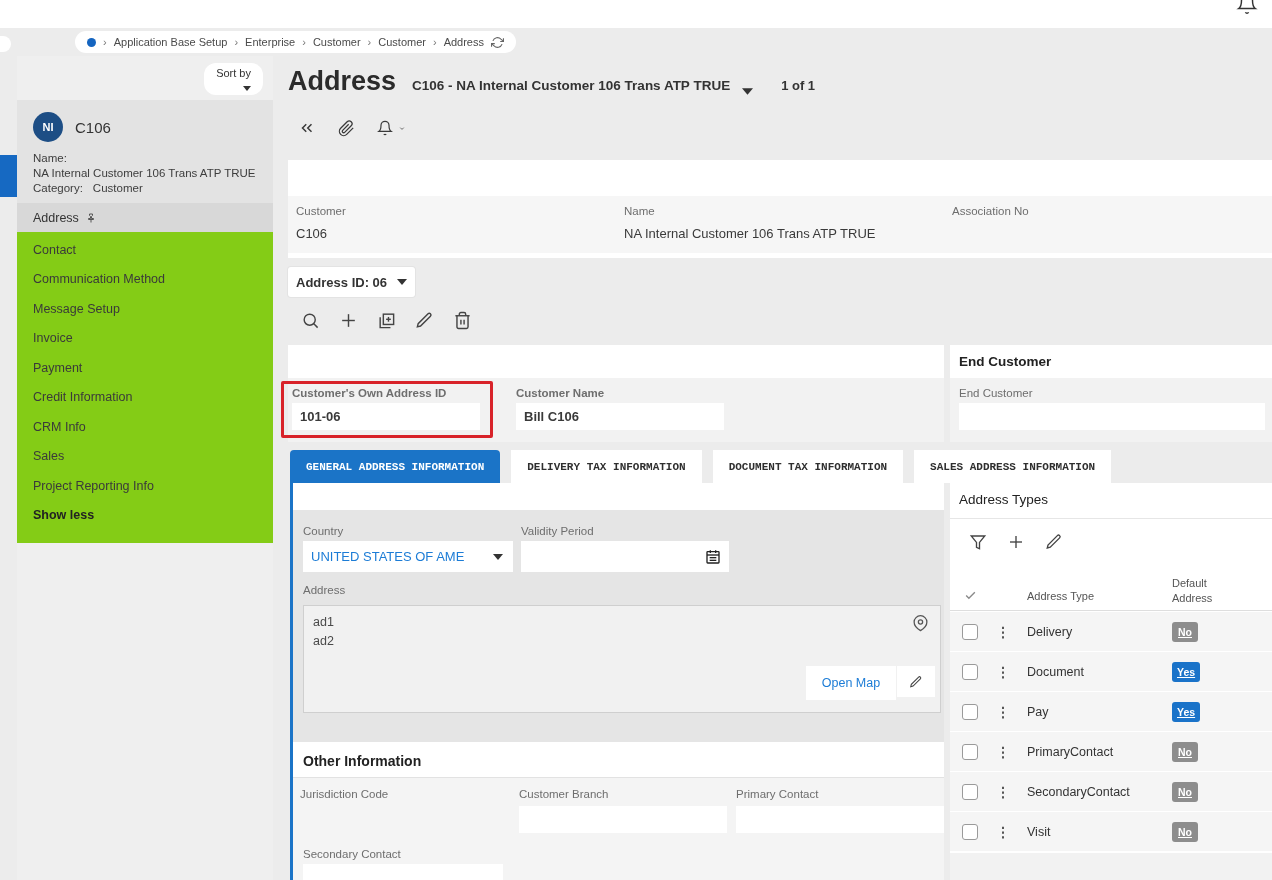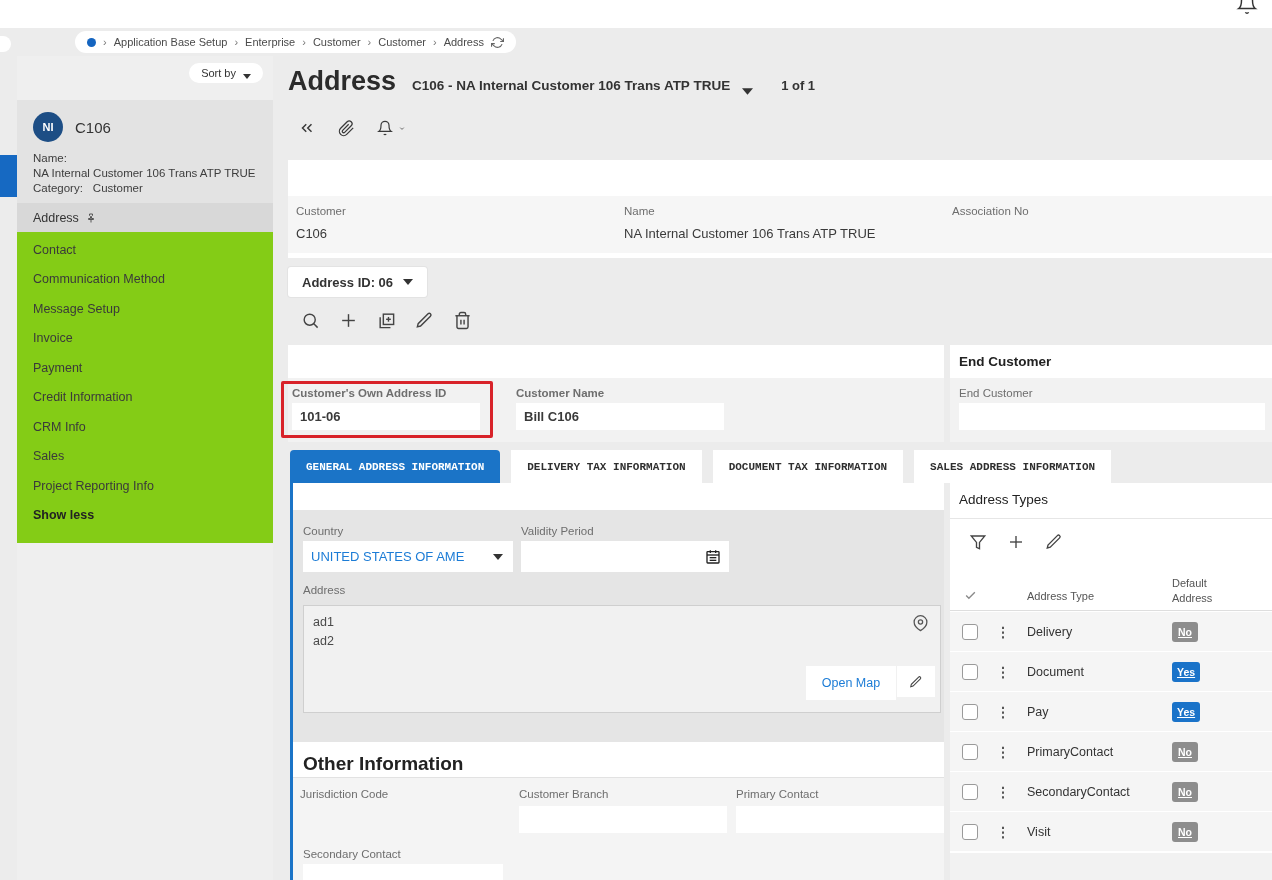--- a/index.html
+++ b/index.html
@@ -19,21 +19,21 @@
   
   #breadcrumb { left:75px; top:31px; height:22px; background:#fff; border-radius:11px;
     display:flex; align-items:center; padding:0 12px; gap:7px; font-size:11px; color:#4a4a4a; }
   .bc-dot { width:9px; height:9px; border-radius:50%; background:#1565c0; }
   .bc-sep { color:#777; font-size:11px; }
   .bc-item { white-space:nowrap; cursor:pointer; }
 
   
   #sidebar { left:17px; top:56px; width:256px; bottom:0; background:#efefef; }
   #sort-btn { position:absolute; right:10px; top:7px; background:#fff; border-radius:12px;
-    padding:4px 12px; font-size:11px; color:#333; display:flex; align-items:flex-end; gap:7px; cursor:pointer; }
+    padding:4px 12px; font-size:11px; color:#333; display:flex; align-items:flex-end; gap:7px; cursor:pointer;flex-direction:column; }
   #cust-card { position:absolute; left:0; right:0; top:44px; height:103px; background:#e3e3e3; padding:12px 16px 0 16px; }
   .avatar-row { display:flex; align-items:center; gap:12px; }
   #avatar { width:30px; height:30px; border-radius:50%; background:#1d4e85; color:#fff;
     font-size:11px; font-weight:bold; display:flex; align-items:center; justify-content:center; }
   #cust-id { font-size:15px; color:#333; }
   .cust-meta { margin-top:9px; font-size:11.5px; line-height:15px; color:#3d3d3d; }
   .cat-row { margin-top:0; }
   .cat-row .cat-val { margin-left:10px; }
   #side-selected { position:absolute; left:0; right:0; top:147px; height:29px; background:#d8d8d8;
     display:flex; align-items:center; padding-left:16px; font-size:12.5px; color:#333; gap:6px; cursor:pointer; }
@@ -54,21 +54,21 @@
 
   
   #summary-card { left:288px; top:160px; right:0; height:98px; background:#fff; }
   #summary-strip { position:absolute; left:0; right:0; top:36px; bottom:5px; background:#f6f6f6; display:flex; }
   .sum-col { width:331px; padding:9px 8px 0 8px; }
   .fld-label { font-size:11.5px; color:#6e6e6e; }
   .sum-col .fld-val { margin-top:9px; font-size:13px; color:#3a3a3a; }
 
   
   #addr-id-btn { left:288px; top:267px; height:30px; background:#fff; border-radius:3px;
-    display:flex; align-items:center; padding:0 14px; gap:10px; font-size:13px; font-weight:600;
+    display:flex; align-items:center; padding:0 8px; gap:10px; font-size:13px; font-weight:600;
     color:#333; box-shadow:0 0 0 1px #e3e3e3; cursor:pointer; }
   #crud-bar { left:301px; top:311px; display:flex; align-items:center; gap:19px; }
   .crud-ic { cursor:pointer; }
 
   
   #form-card { left:288px; top:345px; width:656px; height:97px; background:#fff; }
   #form-gray { position:absolute; left:0; right:0; top:33px; bottom:0; background:#f2f2f2;font-weight:bold; }
   .inp { background:#fff; height:27px; font-size:13px; color:#3a3a3a; display:flex; align-items:center; padding:0 8px; }
   #own-label { position:absolute; left:4px; top:9px; }
   #own-input { position:absolute; left:4px; top:25px; width:188px; }
@@ -103,21 +103,21 @@
   #address-label { position:absolute; left:10px; top:74px; }
   #address-box { position:absolute; left:10px; top:95px; width:638px; height:108px;
     border:1px solid #cfcfcf; background:#f1f1f1; }
   .addr-line { margin:2px 0 0 9px; font-size:12.5px; color:#4a4a4a; line-height:17px; }
   .addr-line:first-child { margin-top:8px; }
   #map-pin { position:absolute; right:11px; top:9px; }
   #map-actions { position:absolute; right:5px; bottom:12px; display:flex; gap:1px; }
   #open-map-btn { width:90px; height:34px; background:#fff; color:#1c7cd6; font-size:12.5px;
     display:flex; align-items:center; justify-content:center; cursor:pointer; }
   #map-edit-btn { width:38px; height:31px; background:#fff; display:flex; align-items:center; justify-content:center; cursor:pointer; }
-  #other-title { position:absolute; left:10px; top:270px; font-size:19px; font-weight:700; color:#222; }
+  #other-title { position:absolute; left:10px; top:270px; font-size:14px; font-weight:700; color:#222; }
   #other-divider { position:absolute; left:0; right:0; top:294px; height:1px; background:#e2e2e2; }
   #other-gray { position:absolute; left:0; right:0; top:295px; bottom:0; background:#f4f4f4; }
   .oi-label { position:absolute; font-size:11.5px; color:#6e6e6e; }
   .oi-input { position:absolute; background:#fff; height:27px; }
 
   
   #types-panel { left:950px; top:483px; right:0; bottom:0; background:#fff; overflow:hidden; }
   #types-title { position:absolute; left:9px; top:9px; font-size:13.5px; font-weight:400; color:#222; }
   #types-divider { position:absolute; left:0; right:0; top:35px; height:1px; background:#e6e6e6; }
   #types-tools { position:absolute; left:19px; top:50px; display:flex; gap:20px; align-items:center; }

